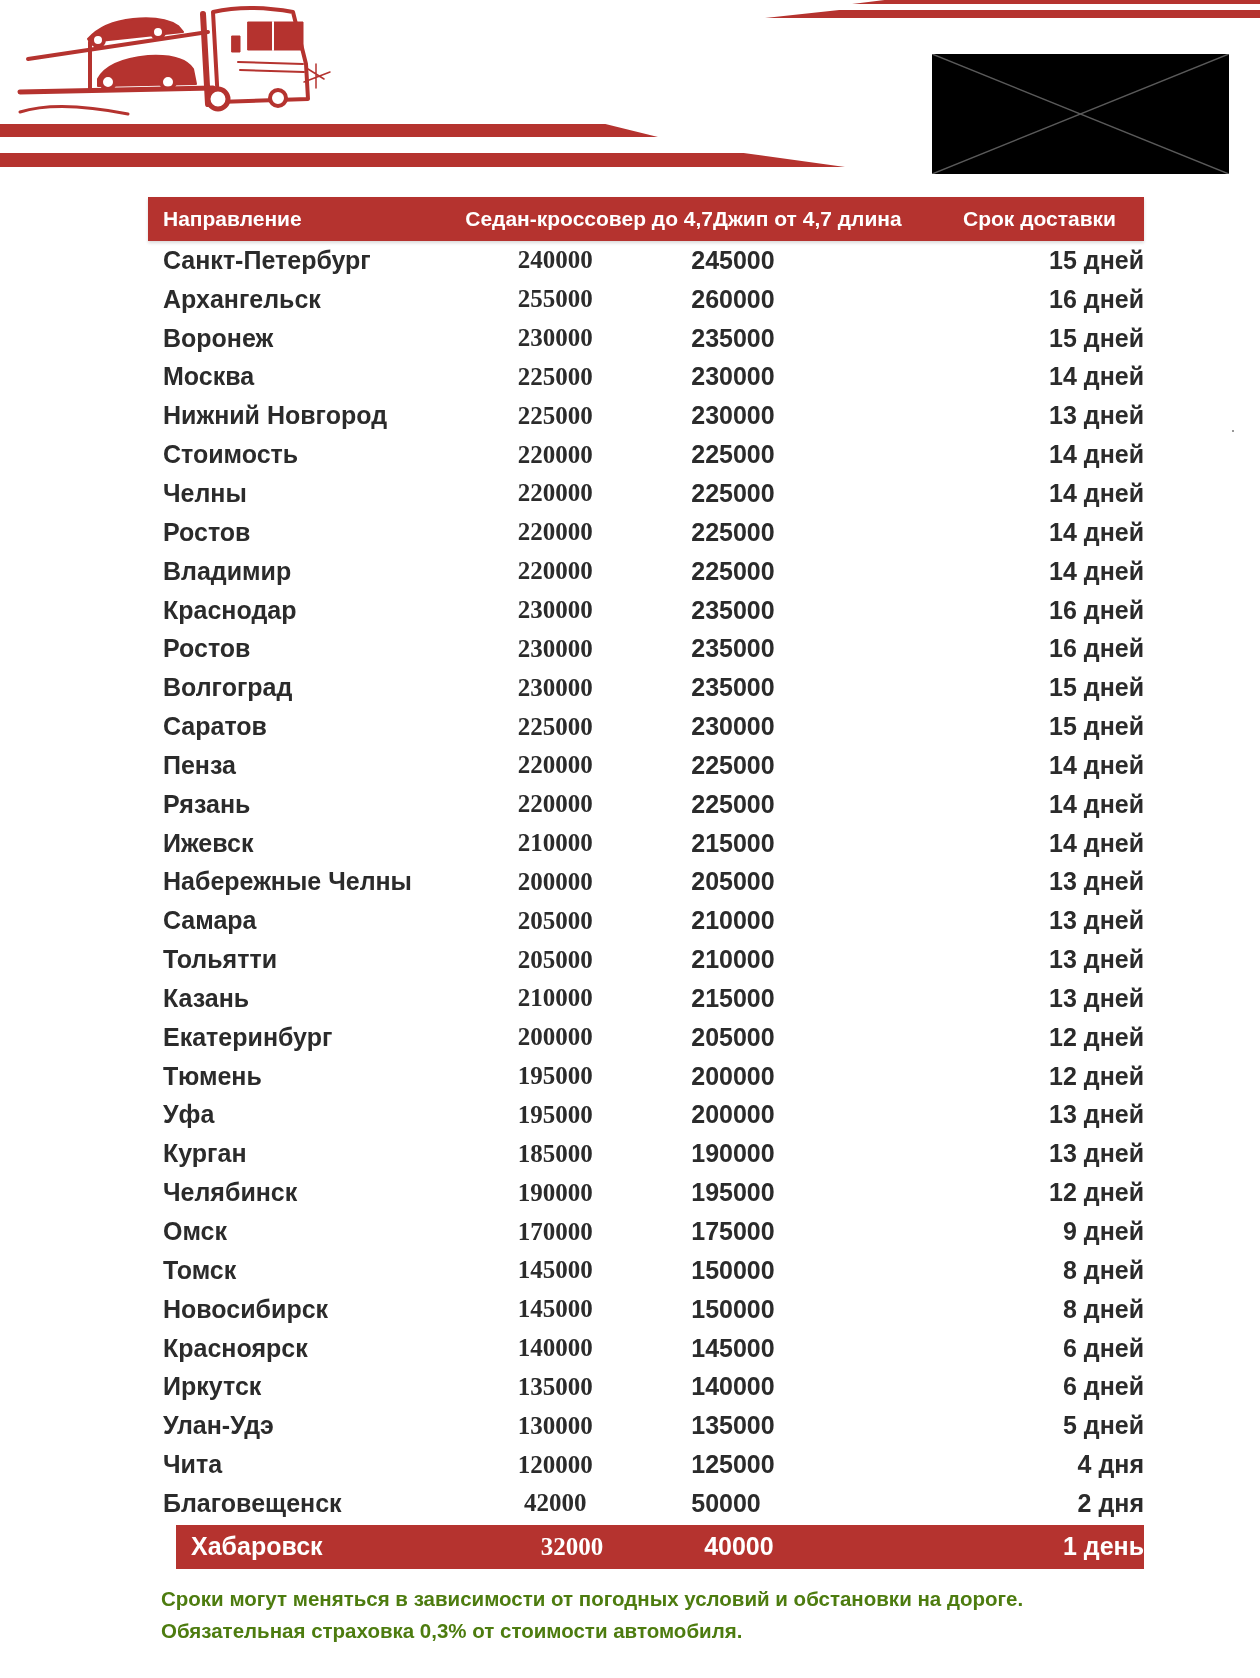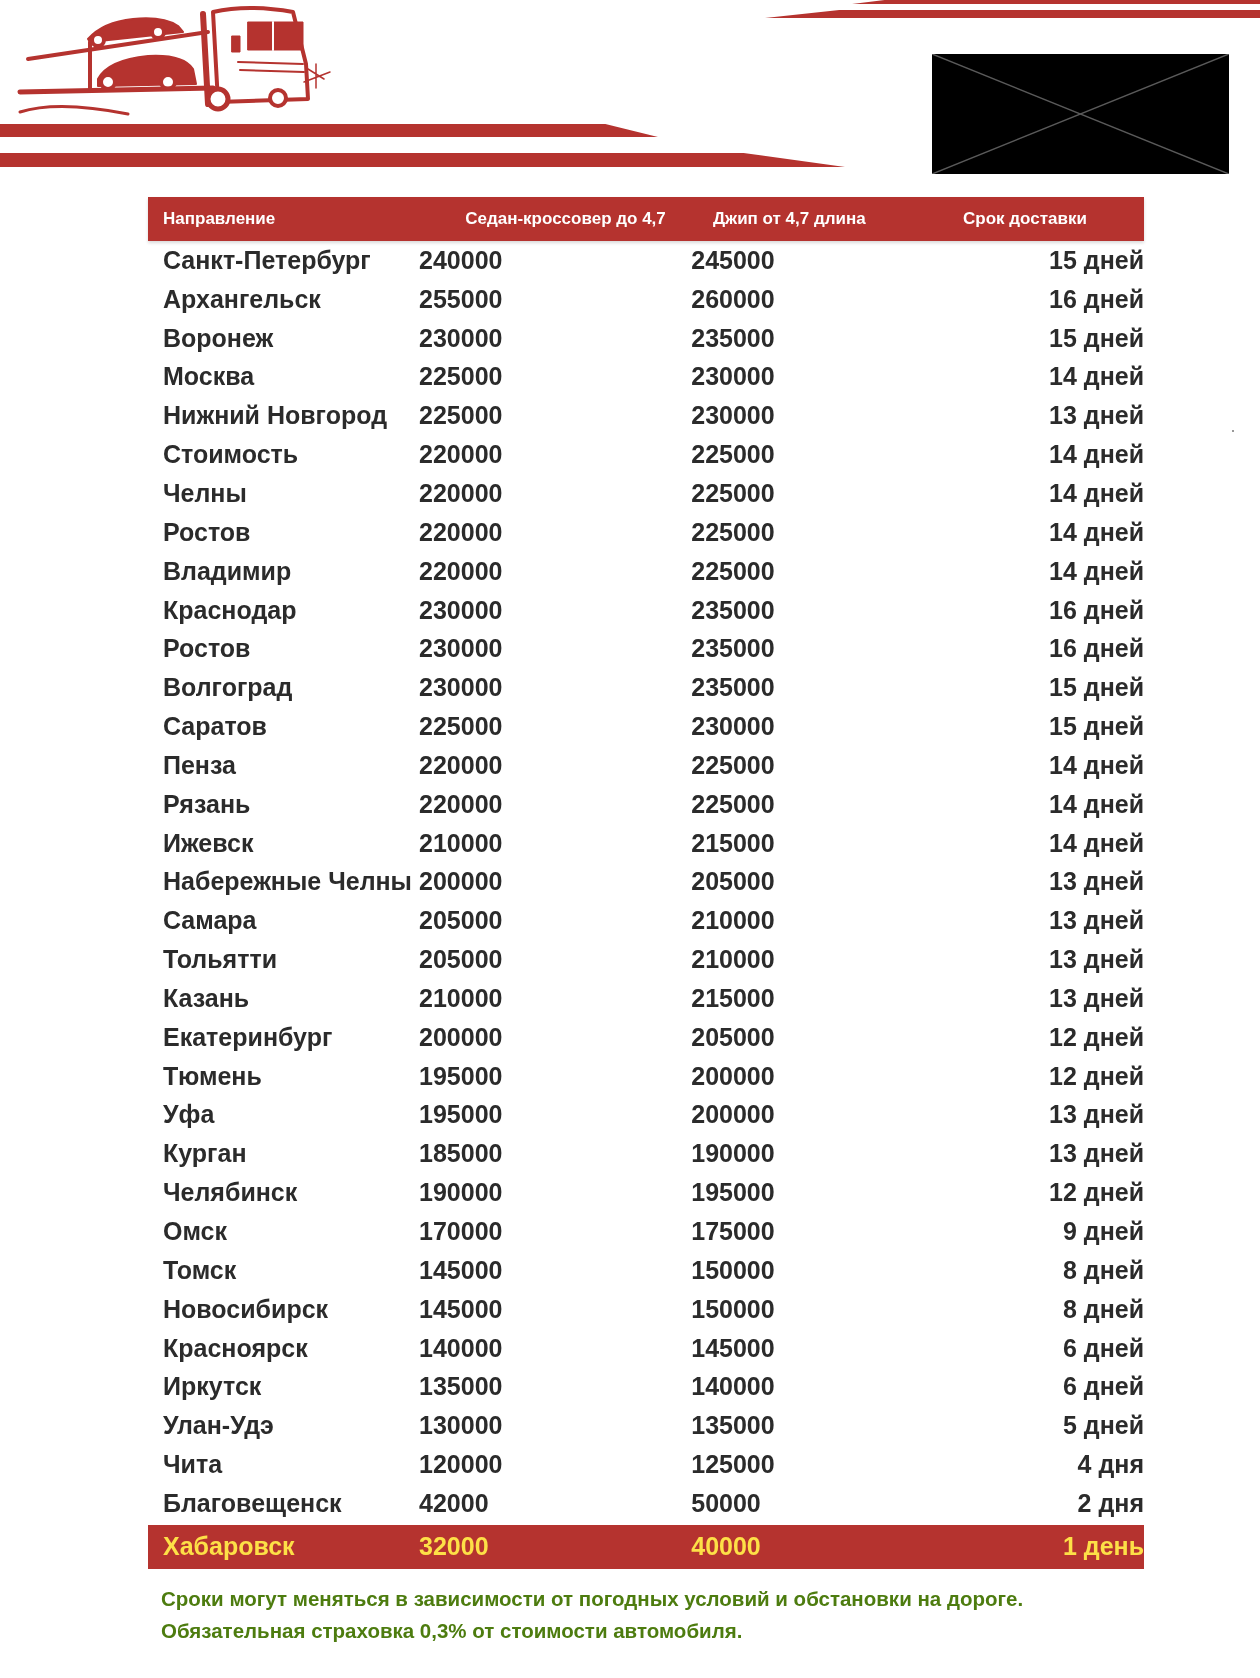--- a/index.html
+++ b/index.html
@@ -13,39 +13,39 @@
     .placeholder {
       position: absolute; left: 932px; top: 54px; width: 297px; height: 120px;
       background: #000;
     }
     .placeholder svg { width: 100%; height: 100%; display: block; }
     .table {
       position: absolute; left: 148px; top: 197px; width: 996px;
     }
     .thead {
       height: 44px; background: #b5332f; color: #fff;
-      display: flex; align-items: center; font-size: 17px; font-weight: bold;
+      display: flex; align-items: center; font-size: 21px; font-weight: bold;
       box-shadow: 0 2px 3px rgba(0,0,0,0.15);
     }
     .thead span { display: block; white-space: nowrap; }
     .th-dir { width: 255px; padding-left: 15px; }
-    .th-sedan { width: 295px; text-align: center; }
+    .th-sedan { width: 295px; text-align: right; }
     .th-jeep { width: 250px; text-align: left; }
     .th-term { flex: 1; text-align: left; }
     .rows { margin-top: 0; }
     .row {
       height: 38.85px; display: flex; align-items: center;
       font-size: 25px; font-weight: bold; color: #2b2b2b;
     }
     .row .c-dir { width: 285px; padding-left: 15px; white-space: nowrap; }
-    .row .c-sedan { width: 303px; text-align: left; padding-right: 0; box-sizing: border-box; }
+    .row .c-sedan { width: 303px; text-align: center; padding-right: 0; box-sizing: border-box; font-family: Liberation Serif, serif; }
     .row .c-jeep { width: 270px; box-sizing: border-box; }
     .row .c-term { width: 234px; text-align: right; box-sizing: border-box; }
     .row.highlight {
-      background: #b5332f; color: #fde047; height: 44px; margin-top: 2px;
+      background: #b5332f; color: #ffffff; height: 44px; margin-top: 2px; margin-left: 28px;
     }
     .notes {
       position: absolute; left: 161px; top: 1583px; font-size: 20.5px; font-weight: bold;
       color: #4d7c0f; line-height: 31.5px;
     }
     .notes div { white-space: nowrap; }
     .dot { position: absolute; left: 1232px; top: 430px; width: 2px; height: 2px; background: #999; }
   </style>
 </head>
 <body>

